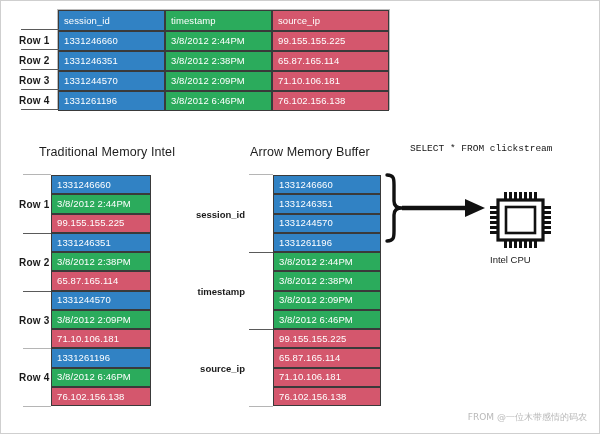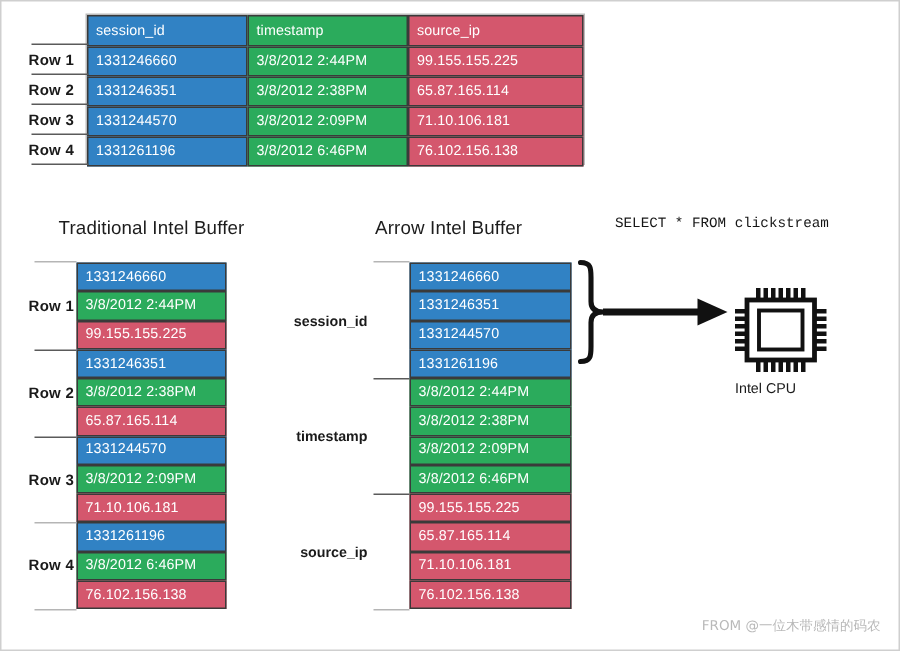--- a/index.html
+++ b/index.html
@@ -166,22 +166,22 @@
   <div class="tick" style="left:20px; top:48px;  width:38px;"></div>
   <div class="tick" style="left:20px; top:68px;  width:38px;"></div>
   <div class="tick" style="left:20px; top:88px;  width:38px;"></div>
   <div class="tick" style="left:20px; top:108px; width:38px;"></div>
 
   <div class="rowlabel" style="left:18px; top:34px;">Row 1</div>
   <div class="rowlabel" style="left:18px; top:54px;">Row 2</div>
   <div class="rowlabel" style="left:18px; top:74px;">Row 3</div>
   <div class="rowlabel" style="left:18px; top:94px;">Row 4</div>
 
-  <div class="buftitle" style="left:38px;  top:144px;">Traditional Intel Buffer</div>
-  <div class="buftitle" style="left:249px; top:144px;">Arrow Intel Buffer</div>
+  <div class="buftitle" style="left:38px;  top:144px;">Traditional Memory Intel</div>
+  <div class="buftitle" style="left:249px; top:144px;">Arrow Memory Buffer</div>
 
   <div class="cell c-blue" style="left:50px; top:174.00px; width:100px; height:19.25px;">1331246660</div>
   <div class="cell c-green" style="left:50px; top:193.25px; width:100px; height:19.25px;">3/8/2012  2:44PM</div>
   <div class="cell c-red" style="left:50px; top:212.50px; width:100px; height:19.25px;">99.155.155.225</div>
 
   <div class="cell c-blue" style="left:50px; top:231.75px; width:100px; height:19.25px;">1331246351</div>
   <div class="cell c-green" style="left:50px; top:251.00px; width:100px; height:19.25px;">3/8/2012  2:38PM</div>
   <div class="cell c-red" style="left:50px; top:270.25px; width:100px; height:19.25px;">65.87.165.114</div>
 
   <div class="cell c-blue" style="left:50px; top:289.50px; width:100px; height:19.25px;">1331244570</div>

